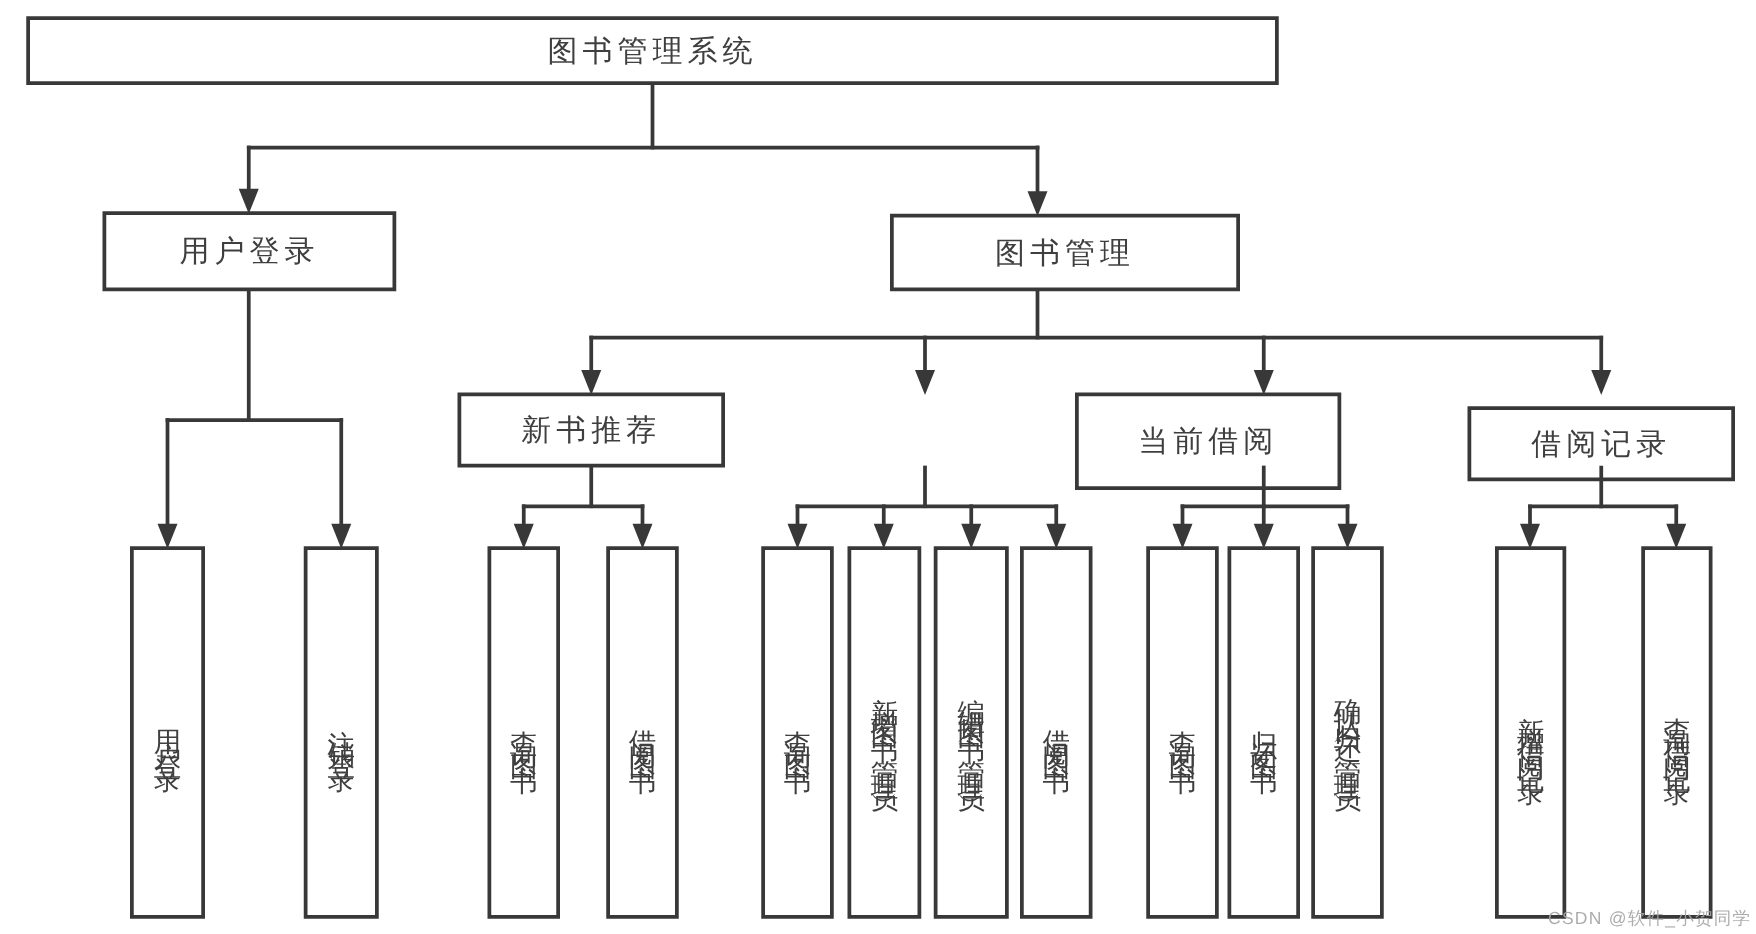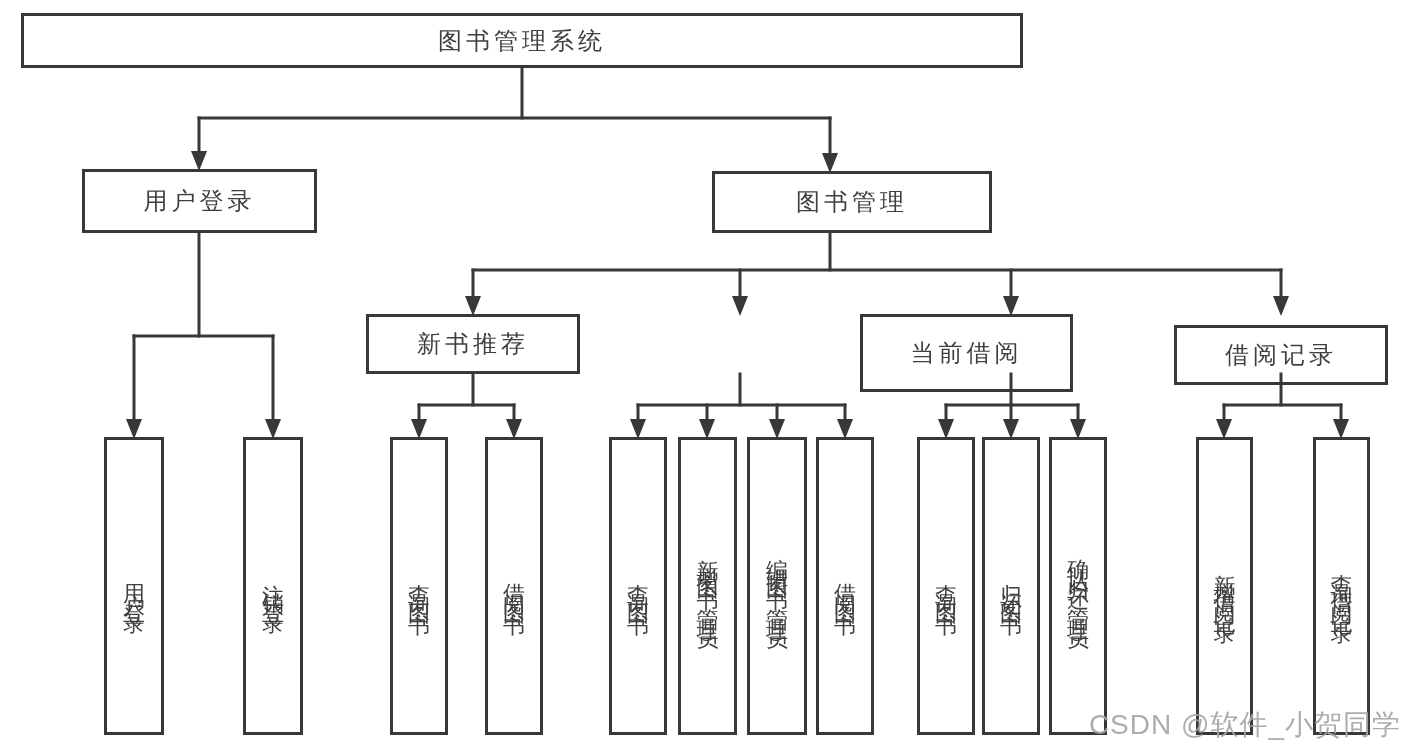--- a/index.html
+++ b/index.html
@@ -45,21 +45,21 @@
     white-space:nowrap;
   }
   #connectors{
     position:absolute;left:0;top:0;
     z-index:2;
     pointer-events:none;
   }
   #watermark{
     position:absolute;
     right:4px;bottom:3px;
-    font-size:28px;
+    font-size:14px;
     letter-spacing:1px;
     color:var(--wm);
     opacity:.92;
     z-index:5;
     white-space:nowrap;
   }
 </style>
 </head>
 <body>
 

